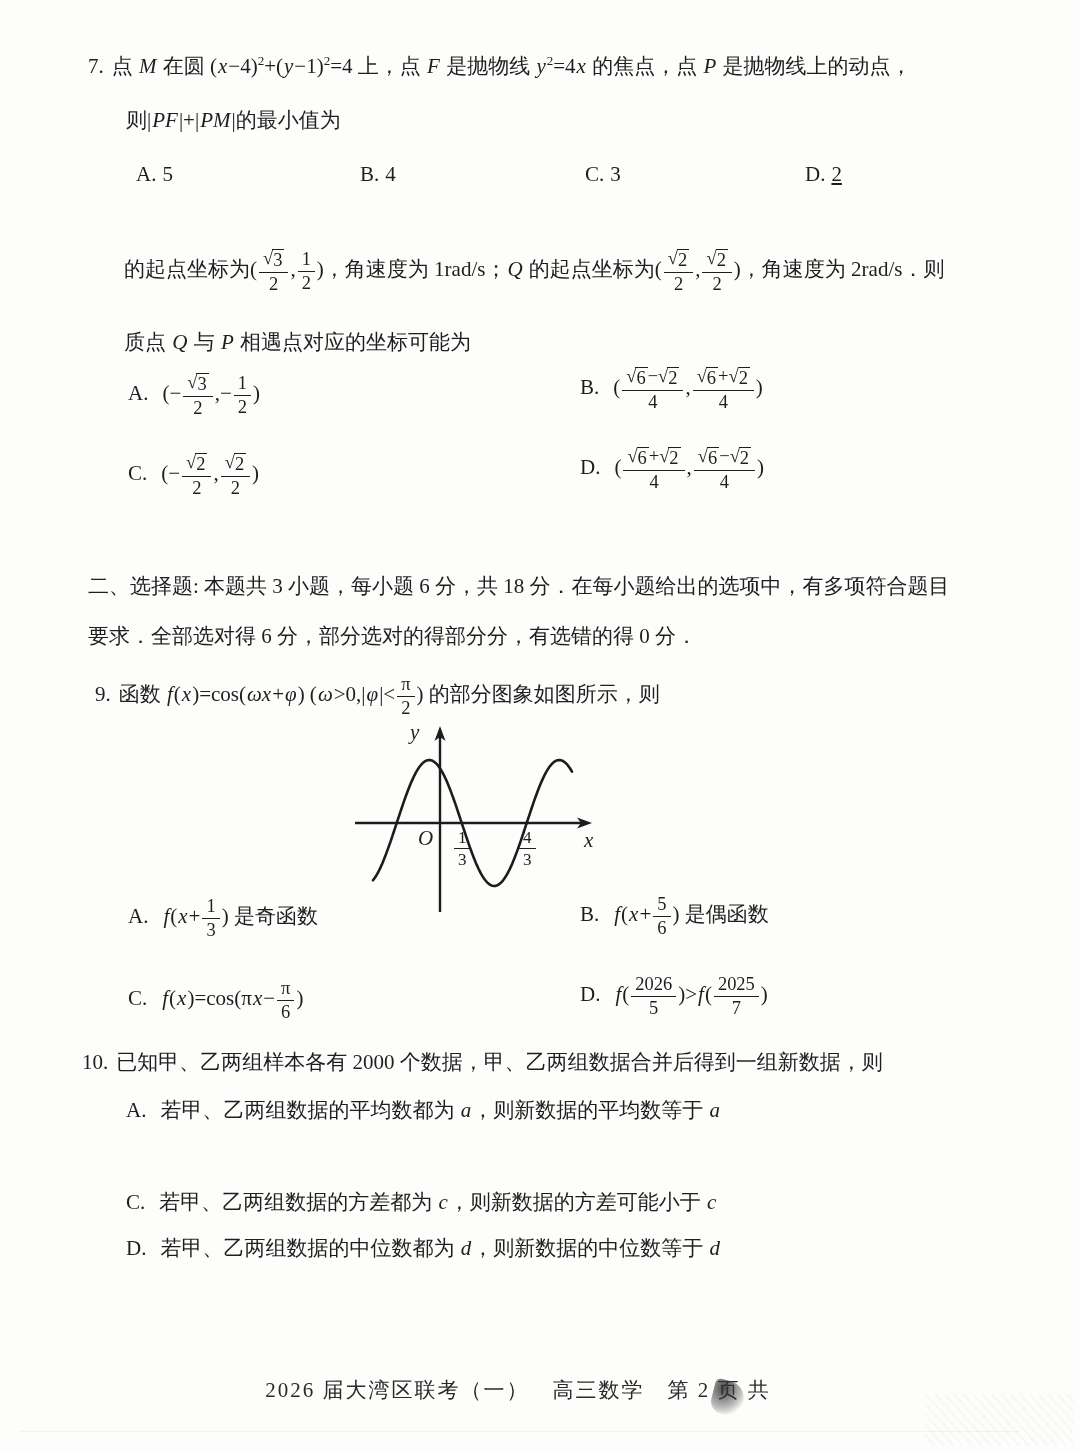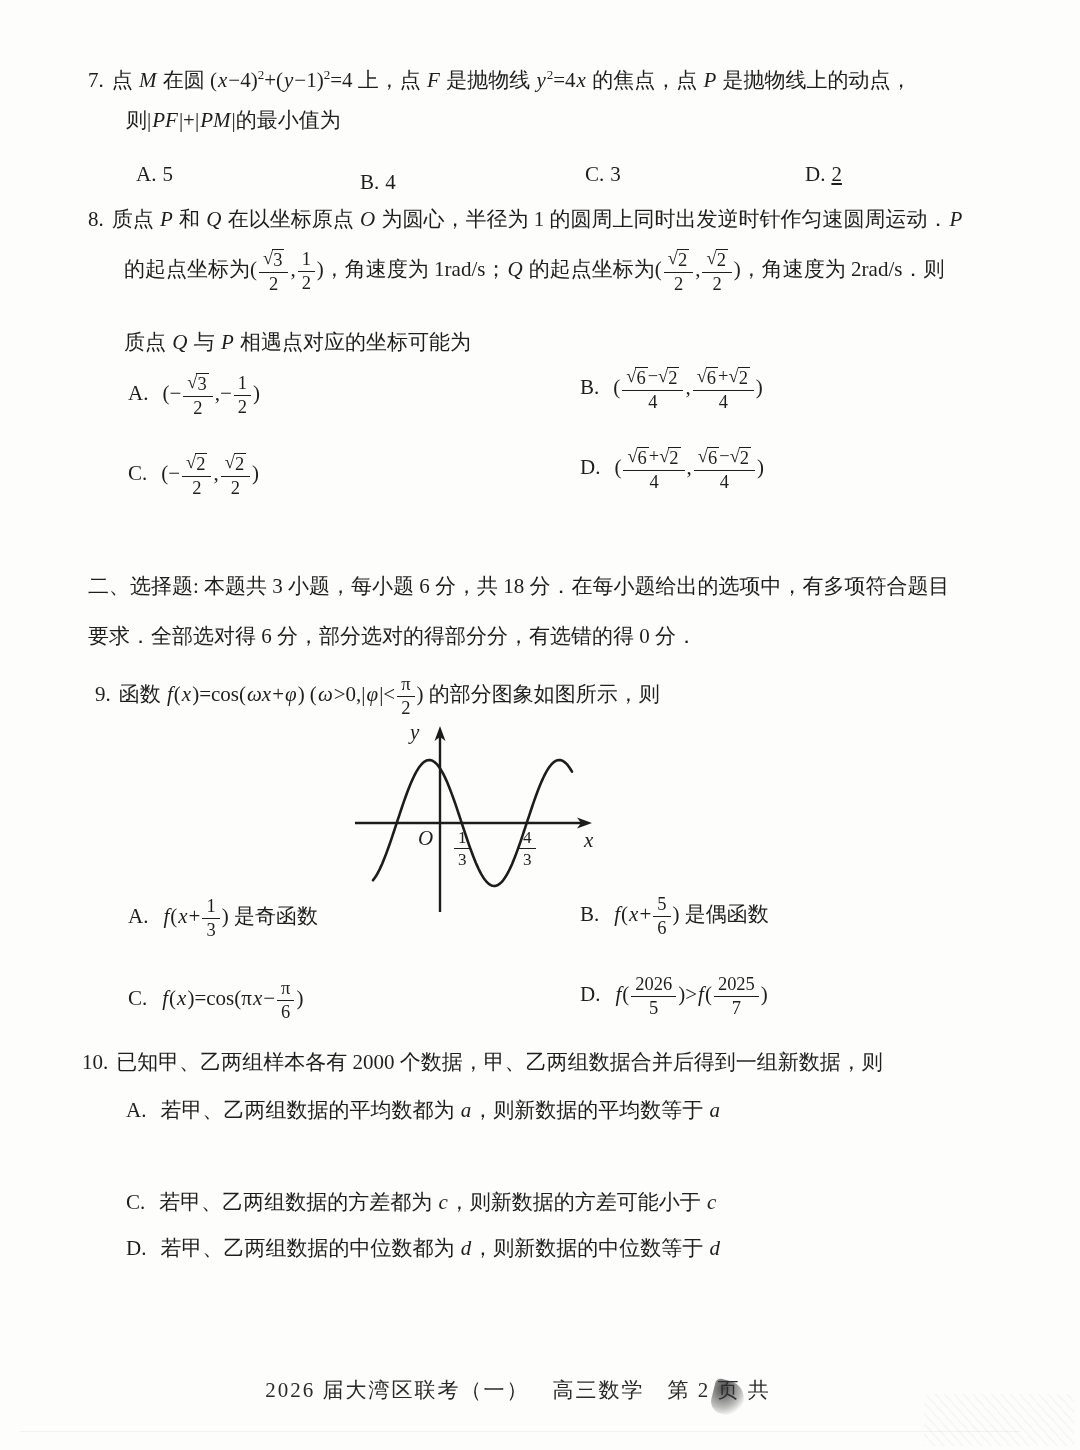--- a/index.html
+++ b/index.html
@@ -41,42 +41,39 @@
   .hatch { position:absolute; right:6px; bottom:4px; width:150px; height:52px; opacity:0.5;
            background:repeating-linear-gradient(48deg, rgba(0,0,0,0.05) 0 2px, transparent 2px 7px); }
   .edgeline { position:absolute; left:20px; right:60px; bottom:18px; height:1px;
               background:rgba(0,0,0,0.045); }
 </style>
 </head>
 <body>
 
 <div class="page">
 
-  <div class="line" style="left:88px; top:66px;">
+  <div class="line" style="left:88px; top:52px;">
     <span class="num">7.</span><span class="m">点 <i>M</i> 在圆 (<i>x</i>−4)<sup>2</sup>+(<i>y</i>−1)<sup>2</sup>=4 上，点 <i>F</i> 是抛物线 <i>y</i><sup>2</sup>=4<i>x</i> 的焦点，点 <i>P</i> 是抛物线上的动点，</span>
   </div>
   <div class="line" style="left:126px; top:106px;">
     <span class="m">则|<i>PF</i>|+|<i>PM</i>|的最小值为</span>
   </div>
   <div class="line" style="left:136px; top:160px;">
     <span class="optlabel tight">A.</span><span class="m">5</span>
   </div>
-  <div class="line" style="left:360px; top:168px;">
+  <div class="line" style="left:360px; top:160px;">
     <span class="optlabel tight">B.</span><span class="m">4</span>
   </div>
   <div class="line" style="left:585px; top:160px;">
     <span class="optlabel tight">C.</span><span class="m">3</span>
   </div>
   <div class="line" style="left:805px; top:160px;text-decoration:underline;">
     <span class="optlabel tight">D.</span><span class="m">2</span>
   </div>
 
-  <div class="line" style="left:88px; top:205px;">
-    <span class="num">8.</span><span class="m">质点 <i>P</i> 和 <i>Q</i> 在以坐标原点 <i>O</i> 为圆心，半径为 1 的圆周上同时出发逆时针作匀速圆周运动．<i>P</i></span>
-  </div>
   <div class="line" style="left:124px; top:248px;">
     <span class="m">的起点坐标为(<span class="frac">
           <span class="fn"><span class="sqrt">
               <span class="rs">√</span>
               <span class="rr">3</span>
             </span></span>
           <span class="fd">2</span>
         </span>,<span class="frac">
           <span class="fn">1</span>
           <span class="fd">2</span>

